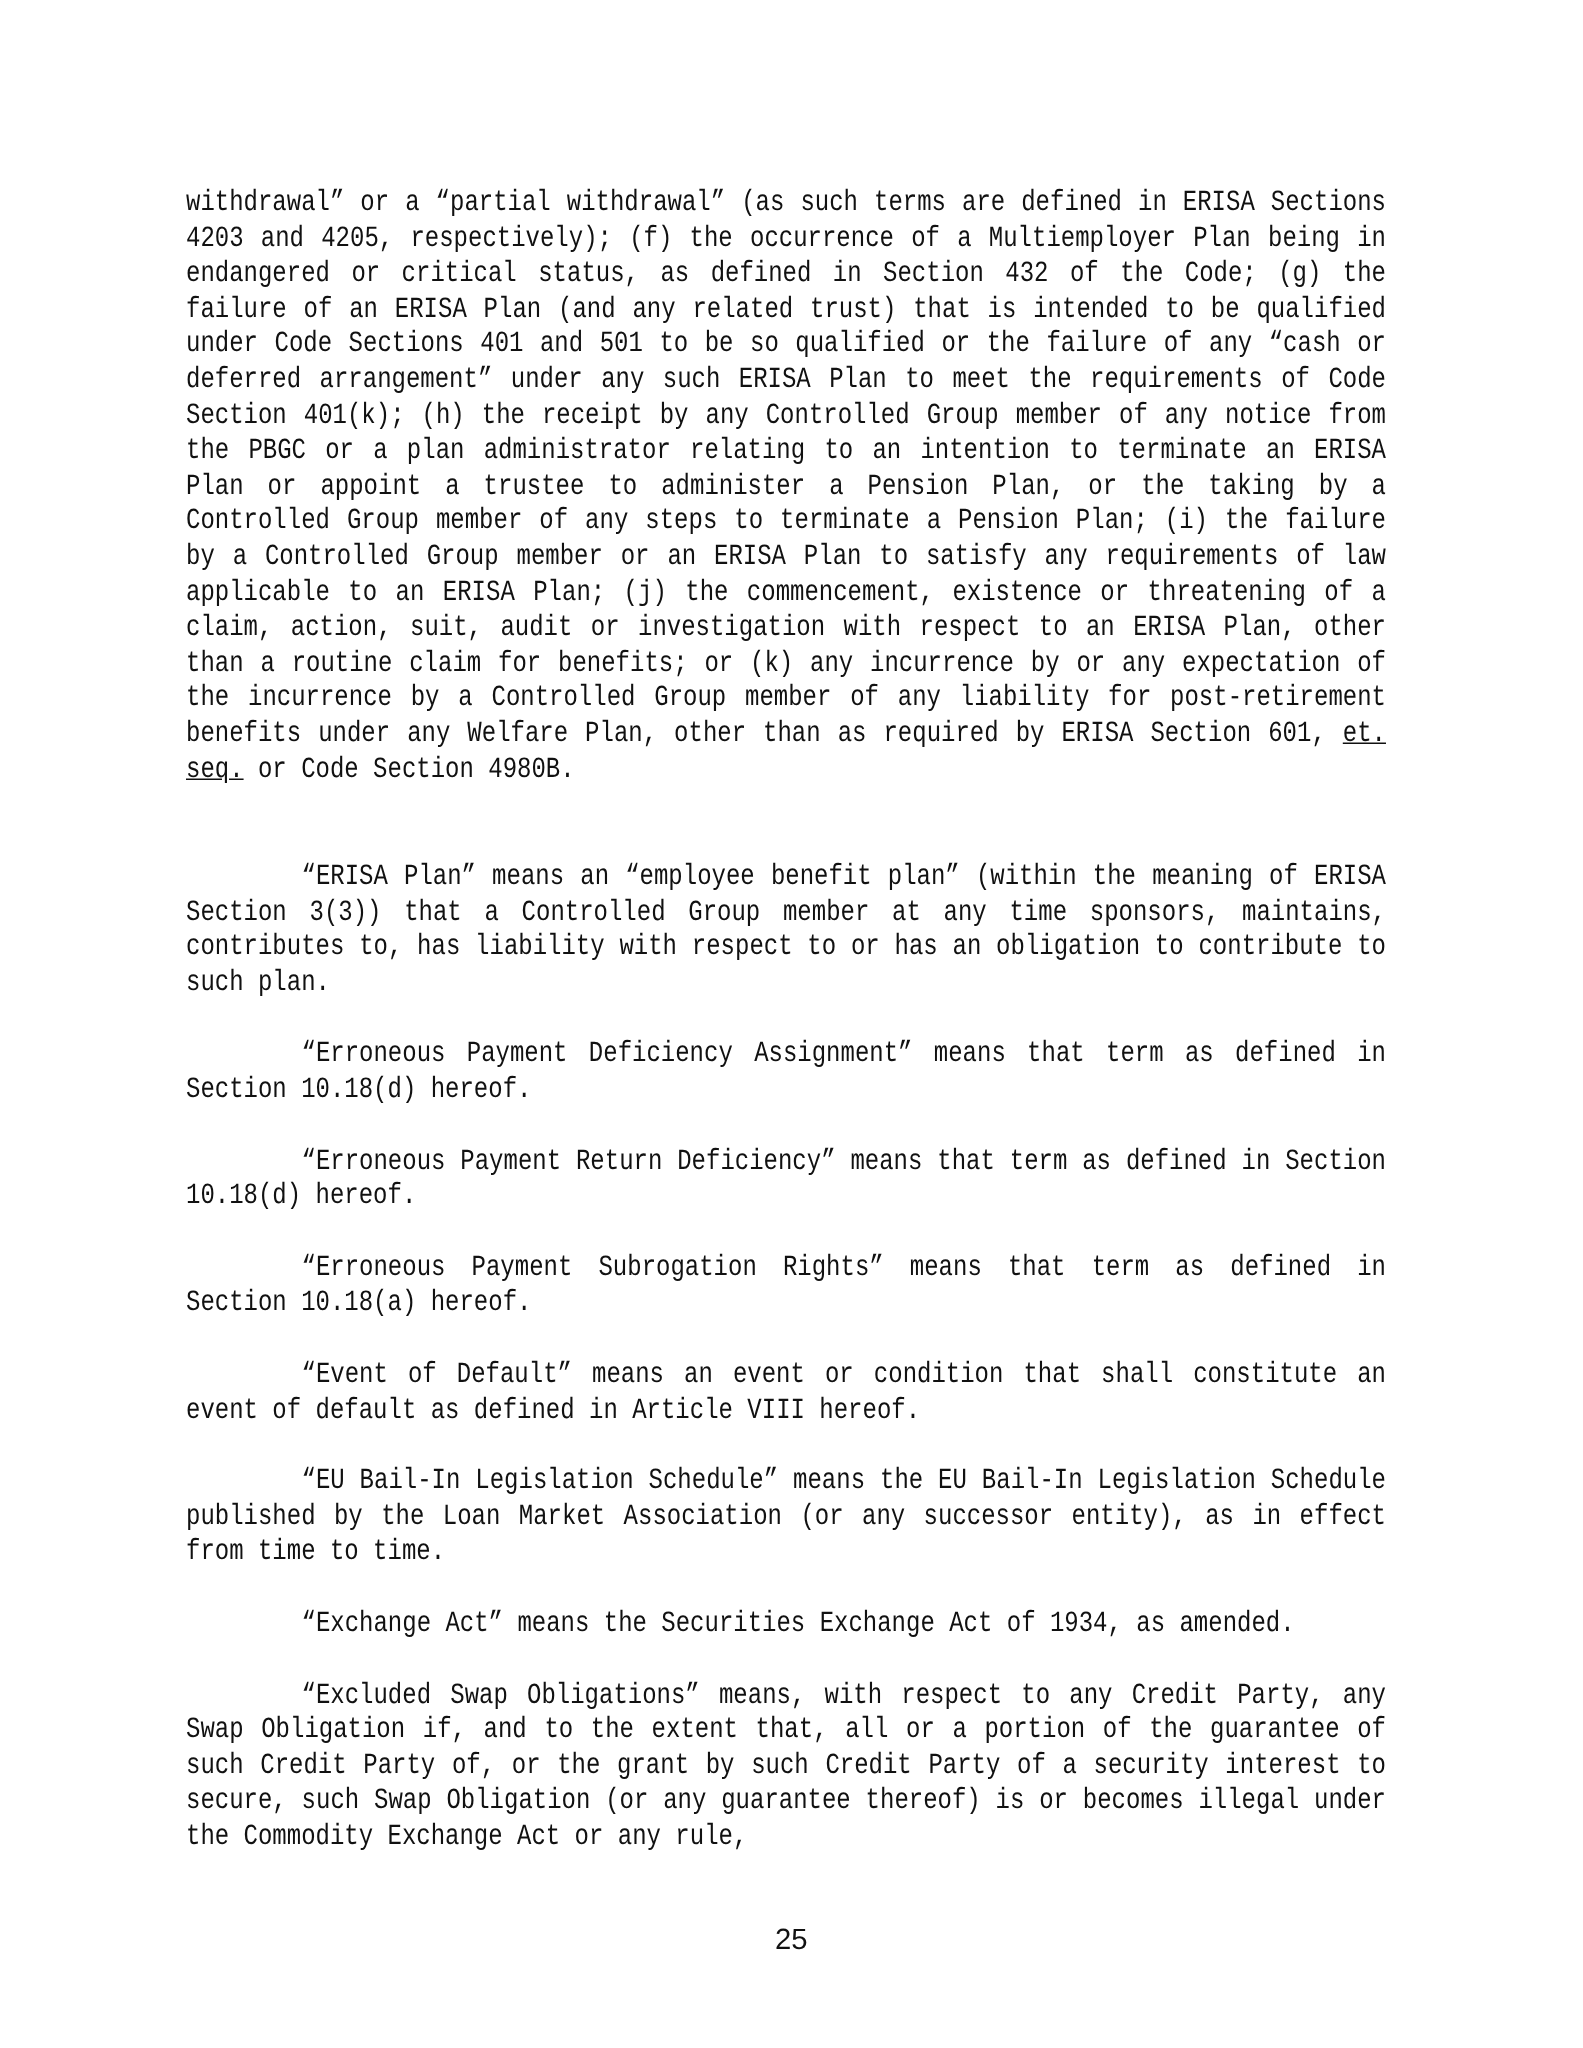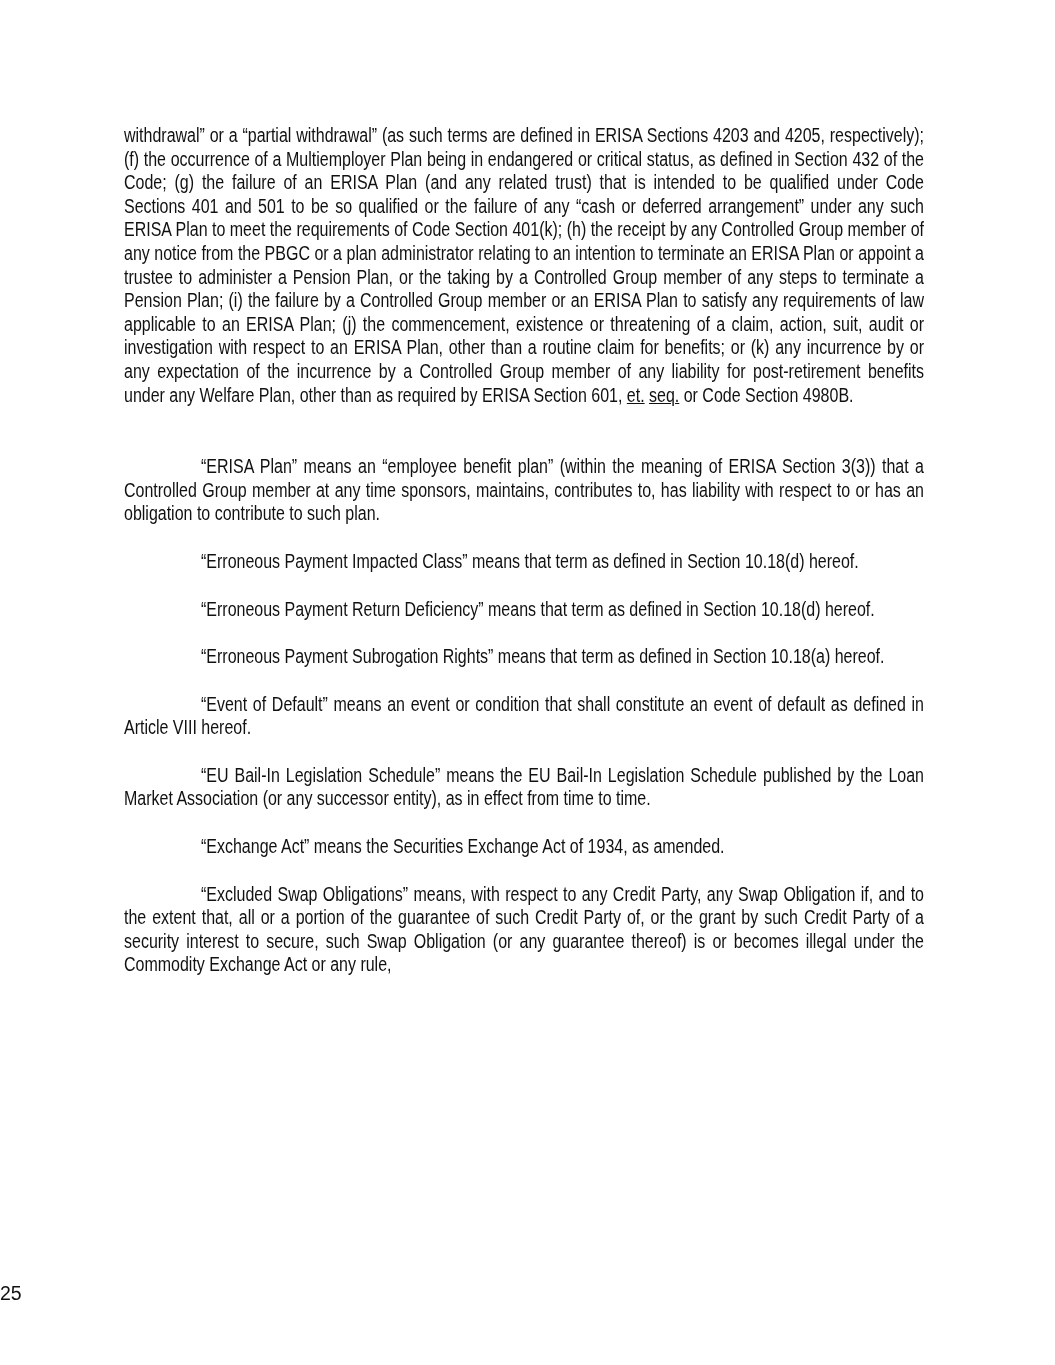--- a/index.html
+++ b/index.html
@@ -1,56 +1,57 @@
 <!DOCTYPE html>
 <html><head>
   <meta charset="utf-8">
   <style>
     html, body { margin: 0; padding: 0; background: #ffffff; }
     body { width: 1055px; height: 1365px; position: relative; overflow: hidden; }
     .page {
       position: absolute; left: 124px; top: 124px; width: 800px;
-      font-family: Liberation Sans, sans-serif;
+      font-family: Liberation Mono, monospace;
       font-size: 19.5px; line-height: 23.6px; color: #111111;
     }
     .para {
       margin: 0 0 24px 0;
       text-align: justify;
       font-stretch: condensed;
     }
     .para .inner {
       display: block;
       transform: scaleX(0.82);
       transform-origin: left top;
       width: 975.6px;
     }
     .indent { text-indent: 77px; }
     .u { text-decoration: underline; }
     .page-number {
       position: absolute; left: 0; width: 1055px; top: 1282px;
+      text-align: center;
       font-family: "Liberation Sans", sans-serif; font-size: 19.5px; color: #111;
     }
   </style>
 </head>
 <body>
 
 <div class="page">
   <p class="para">
       <span class="inner" style="text-align: justify;"><span>withdrawal” or a “partial withdrawal” (as such terms are defined in ERISA Sections 4203 and 4205, respectively); (f) the occurrence of a Multiemployer Plan being in endangered or critical status, as defined in Section 432 of the Code; (g) the failure of an ERISA Plan (and any related trust) that is intended to be qualified under Code Sections 401 and 501 to be so qualified or the failure of any “cash or deferred arrangement” under any such ERISA Plan to meet the requirements of Code Section 401(k); (h) the receipt by any Controlled Group member of any notice from the PBGC or a plan administrator relating to an intention to terminate an ERISA Plan or appoint a trustee to administer a Pension Plan, or the taking by a Controlled Group member of any steps to terminate a Pension Plan; (i) the failure by a Controlled Group member or an ERISA Plan to satisfy any requirements of law applicable to an ERISA Plan; (j) the commencement, existence or threatening of a claim, action, suit, audit or investigation with respect to an ERISA Plan, other than a routine claim for benefits; or (k) any incurrence by or any expectation of the incurrence by a Controlled Group member of any  liability for post-retirement benefits under any Welfare Plan, other than as required by ERISA Section 601, </span><span class="u">et.</span><span> </span><span class="u">seq.</span><span> or Code Section 4980B.</span></span>
     </p>
 
   <p class="para indent" style="text-indent: 0px; margin-top: 48px;">
       <span class="inner" style="text-indent: 93.9024px; text-align: justify;">“ERISA Plan” means an “employee benefit plan” (within the meaning of ERISA Section 3(3)) that a Controlled Group member at any time sponsors, maintains, contributes to, has liability with respect to or has an obligation to contribute to such plan.</span>
     </p>
 
 
+  <p class="para indent" style="text-indent: 0px;">
+      <span class="inner" style="text-indent: 93.9024px; text-align: justify;">“Erroneous Payment Deficiency Assignment” means that term as defined in Section 10.18(d) hereof.</span>
+    </p>
 
-  <p class="para indent" style="text-indent: 0px;">
-      <span class="inner" style="text-indent: 93.9024px; text-align: justify;">“Erroneous Payment Impacted Class” means that term as defined in Section 10.18(d) hereof.</span>
-    </p>
 
   <p class="para indent" style="text-indent: 0px;">
       <span class="inner" style="text-indent: 93.9024px; text-align: justify;">“Erroneous Payment Return Deficiency” means that term as defined in Section 10.18(d) hereof.</span>
     </p>
 
   <p class="para indent" style="text-indent: 0px;">
       <span class="inner" style="text-indent: 93.9024px; text-align: justify;">“Erroneous Payment Subrogation Rights” means that term as defined in Section 10.18(a) hereof.</span>
     </p>
 
   <p class="para indent" style="text-indent: 0px;">

